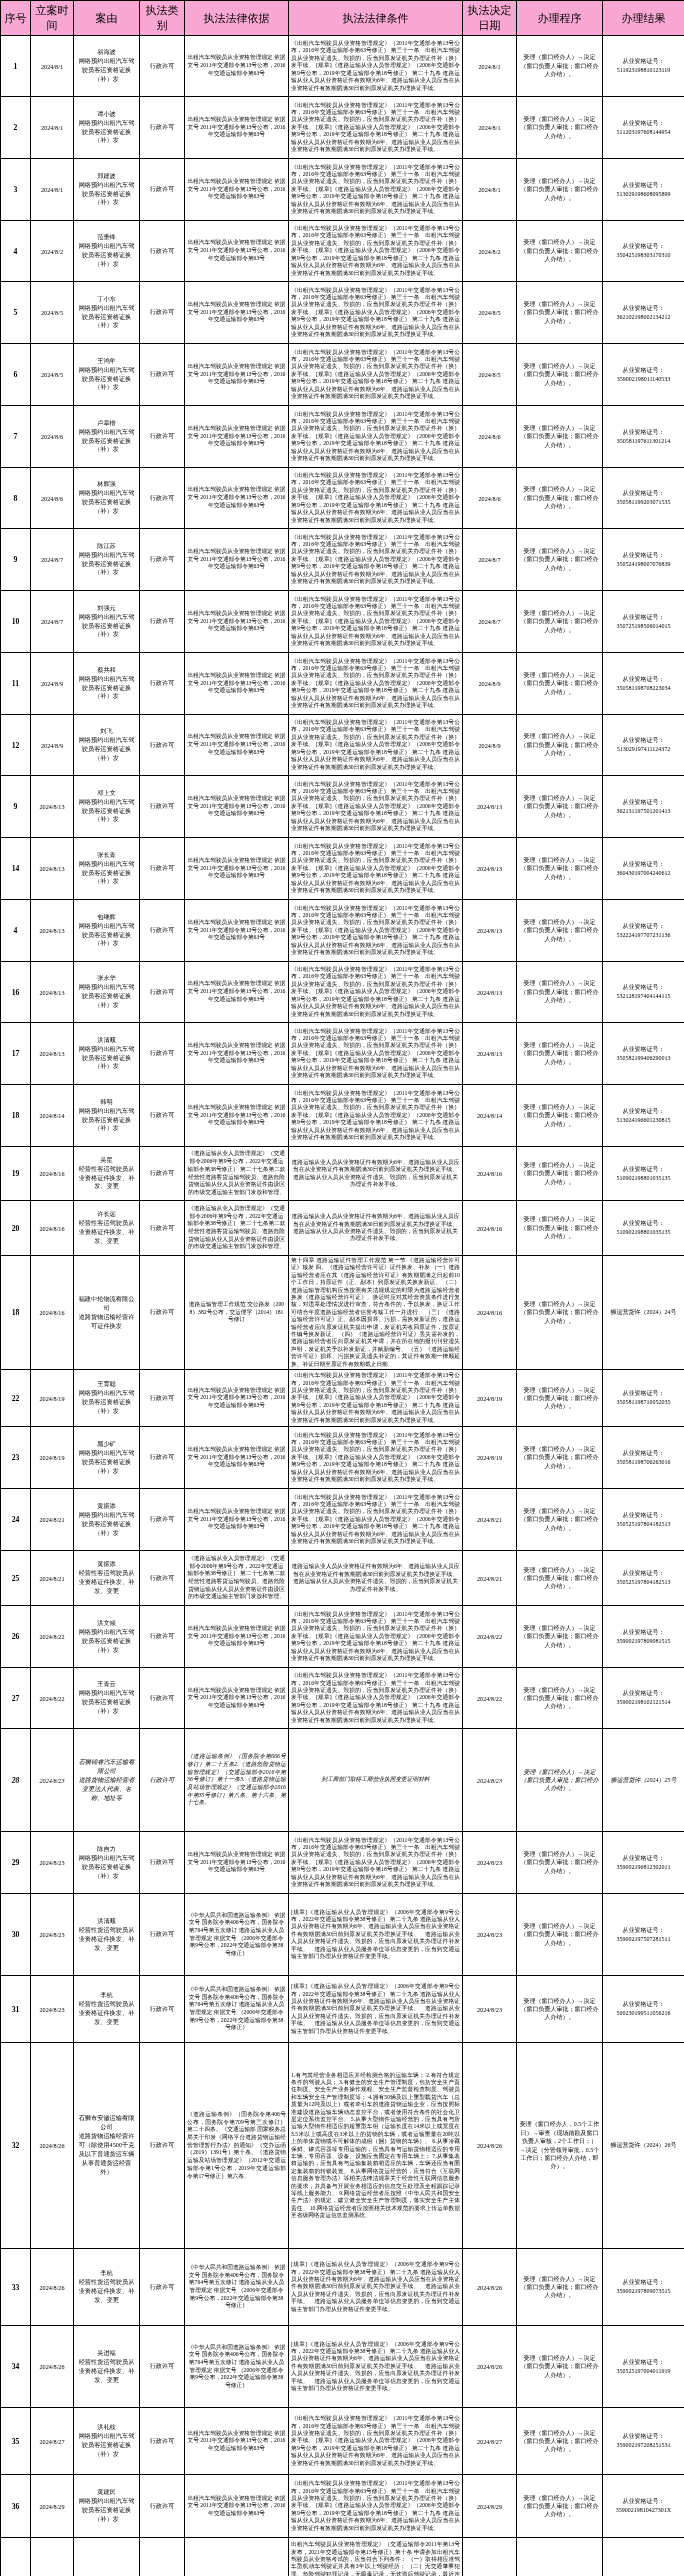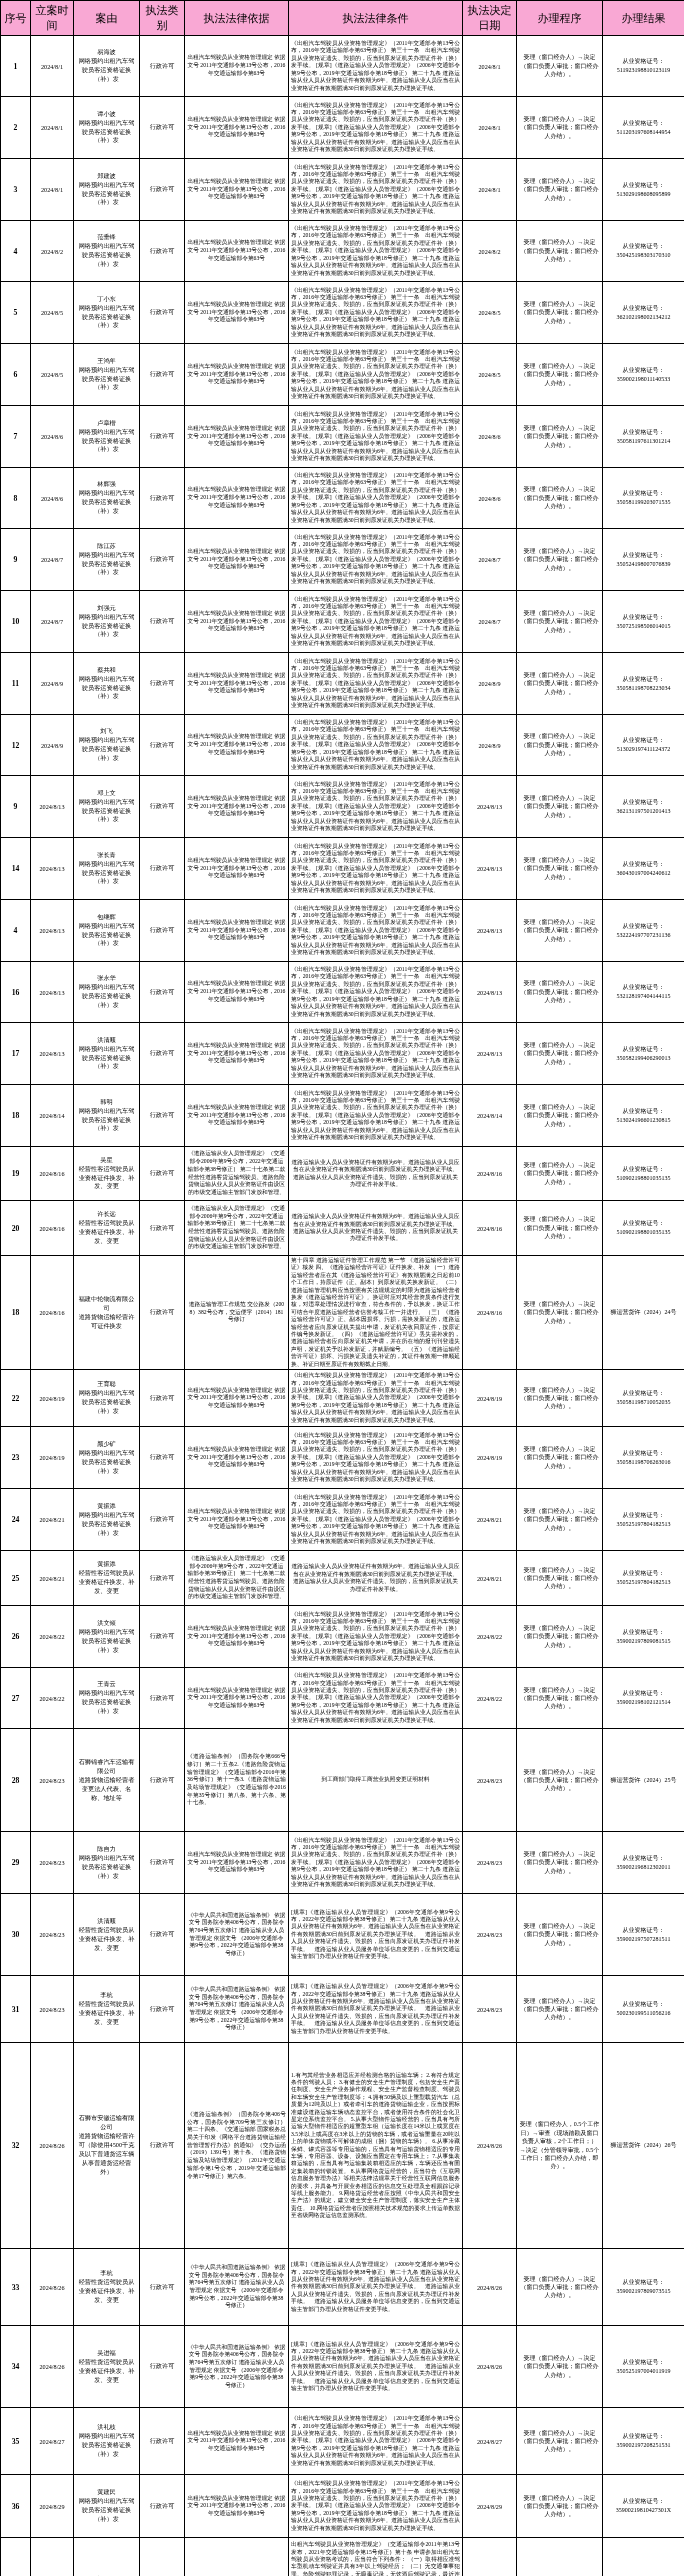--- a/index.html
+++ b/index.html
@@ -392,21 +392,21 @@
           <td class="c-case">王青云
 网络预约出租汽车驾驶员客运资格证换（补）发</td>
           <td class="c-cat">行政许可</td>
           <td class="c-basis">出租汽车驾驶员从业资格管理规定 依据文号 2011年交通部令第13号公布，2016年交通运输部令第63号</td>
           <td class="c-cond just">《出租汽车驾驶员从业资格管理规定》（2011年交通部令第13号公布，2016年交通运输部令第63号修正） 第三十一条　出租汽车驾驶员从业资格证遗失、毁损的，应当到原发证机关办理证件补（换）发手续。 [规章]《道路运输从业人员管理规定》（2006年交通部令第9号公布，2019年交通运输部令第18号修正） 第二十九条 道路运输从业人员从业资格证件有效期为6年。道路运输从业人员应当在从业资格证件有效期届满30日前到原发证机关办理换证手续。</td>
           <td class="c-date">2024/8/22</td>
           <td class="c-proc">受理（窗口经办人）→决定（窗口负责人审批；窗口经办人办结）。</td>
           <td class="c-res">从业资格证号：
 359002198102121514</td>
         </tr>
-        <tr style="height: 103px;">
+        <tr style="height: 103px; font-style: italic;">
           <td class="c-no">28</td>
           <td class="c-date">2024/8/23</td>
           <td class="c-case">石狮锦睿汽车运输有限公司
 道路货物运输经营者变更法人代表、名称、地址等</td>
           <td class="c-cat">行政许可</td>
           <td class="c-basis just">《道路运输条例》（国务院令第666号修订）第二十五条2.《道路危险货物运输管理规定》（交通运输部令2016年第36号修订）第十一条3.《道路货物运输及站场管理规定》（交通运输部令2016年第35号修订）第八条、第十六条、第十七条。</td>
           <td class="c-cond">到工商部门取得工商营业执照变更证明材料</td>
           <td class="c-date">2024/8/23</td>
           <td class="c-proc">受理（窗口经办人）→决定（窗口负责人审批；窗口经办人办结）。</td>
           <td class="c-res">狮运营货许（2024）25号</td>

